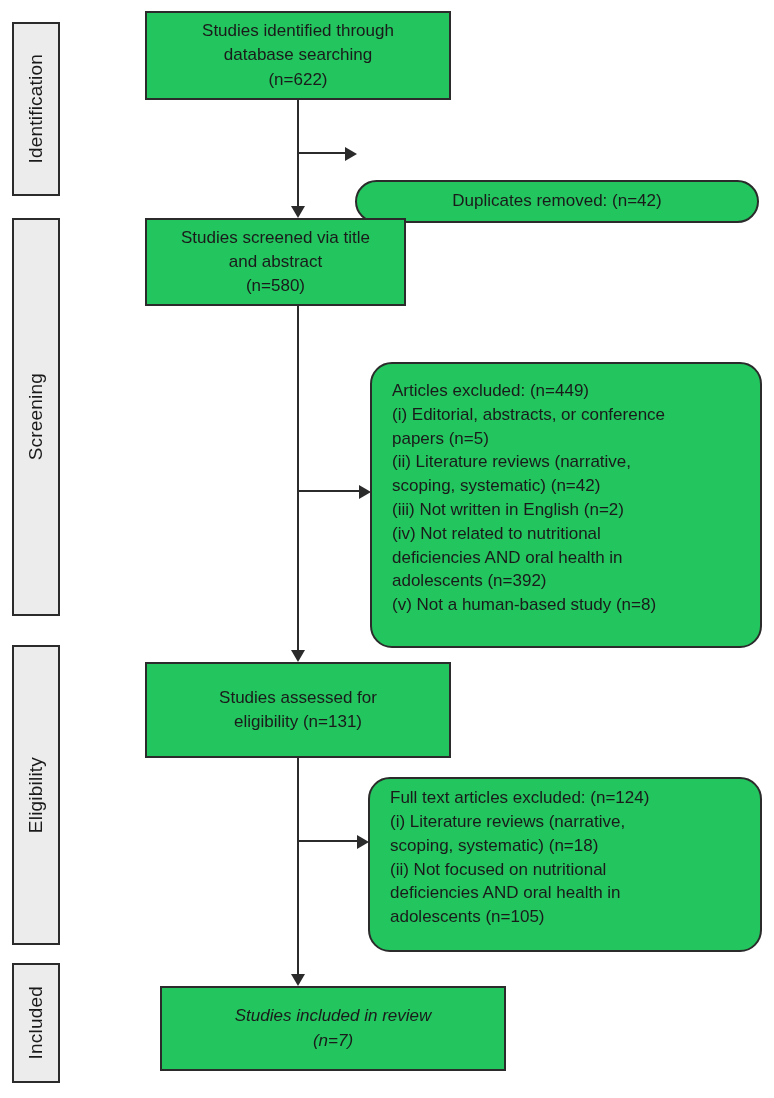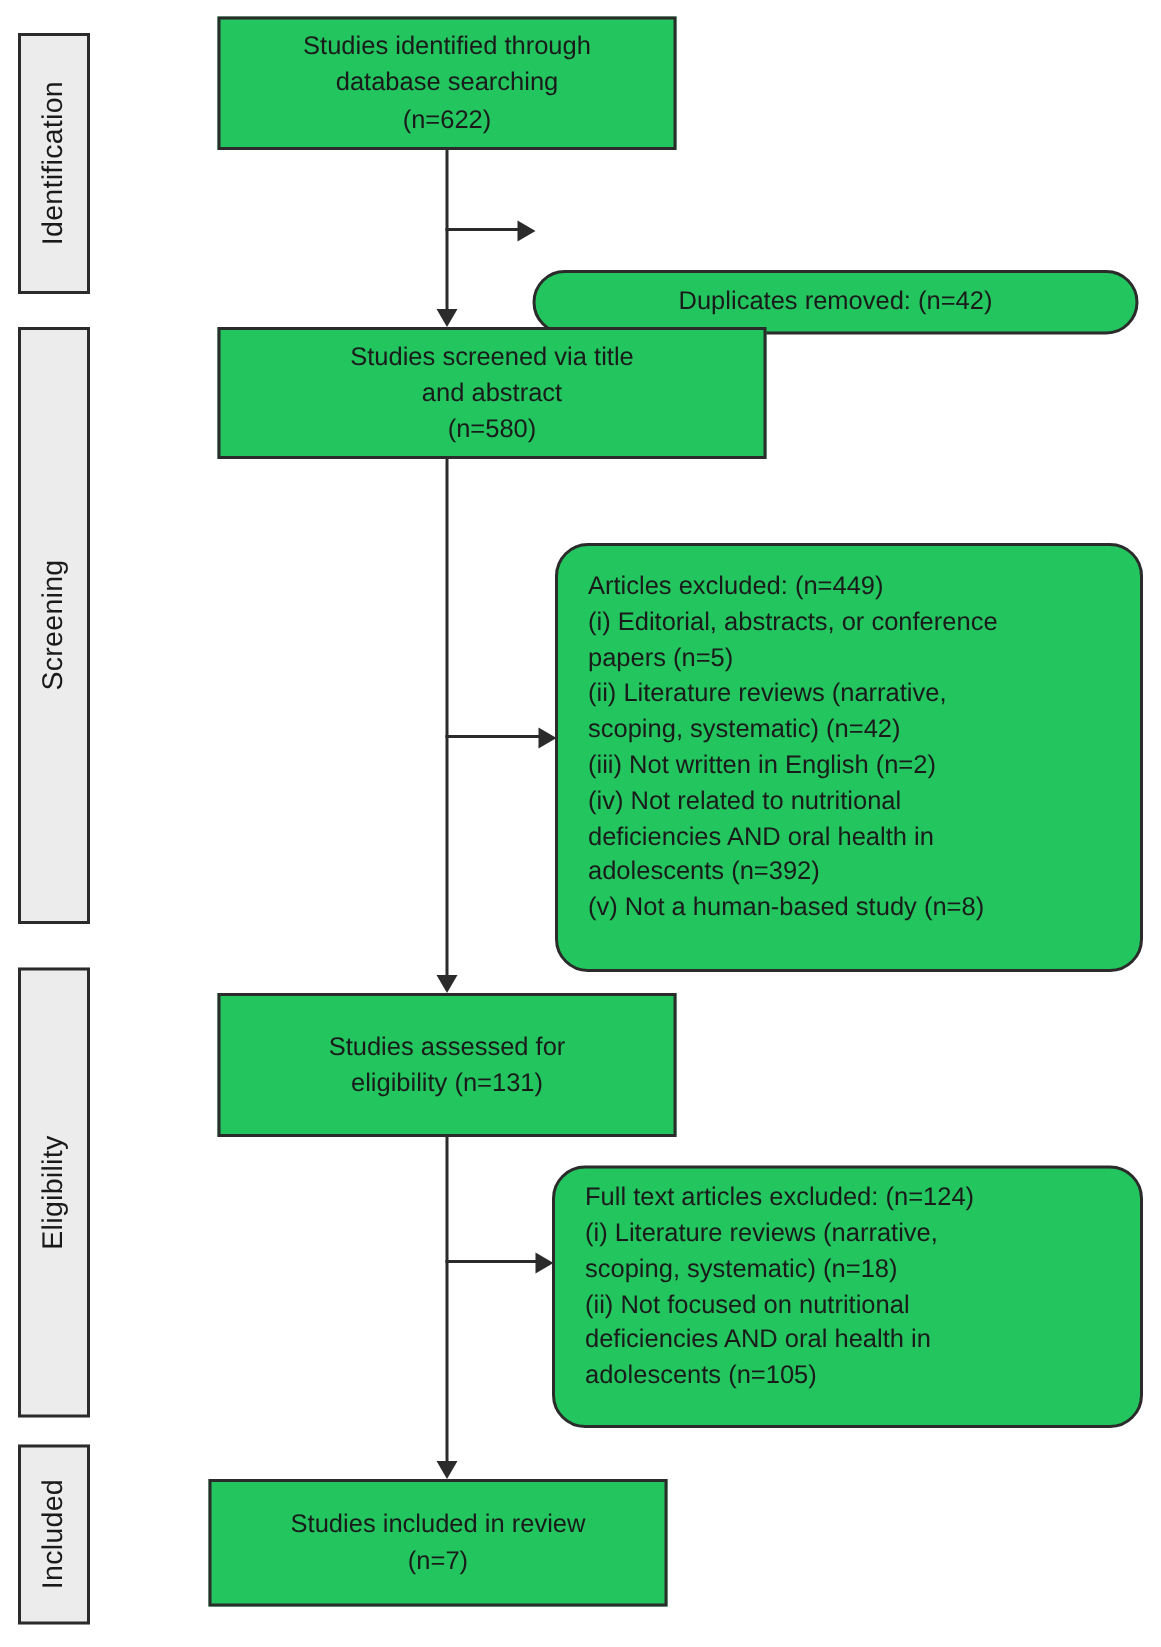--- a/index.html
+++ b/index.html
@@ -143,21 +143,21 @@
   <div class="flow-box" style="left:145px; top:11px; width:306px; height:89px;">
     <span class="box-text">Studies identified through
 database searching
 (n=622)</span>
   </div>
 
   <div class="flow-box rounded" style="left:355px; top:132px; width:404px; height:43px;margin-top:48px;">
     <span class="box-text">Duplicates removed:  (n=42)</span>
   </div>
 
-  <div class="flow-box" style="left:145px; top:218px; width:366px; height:88px;">
+  <div class="flow-box" style="left:145px; top:218px; width:261px; height:88px;">
     <span class="box-text">Studies screened via title
 and abstract
 (n=580)</span>
   </div>
 
   <div class="flow-box rounded side" style="left:370px; top:362px; width:392px; height:286px;">
     <span class="box-text">Articles excluded:  (n=449)
 (i) Editorial, abstracts, or conference
 papers (n=5)
 (ii) Literature reviews  (narrative,
@@ -176,18 +176,18 @@
 
   <div class="flow-box rounded side" style="left:368px; top:777px; width:394px; height:175px;">
     <span class="box-text">Full text articles excluded: (n=124)
 (i) Literature reviews  (narrative,
 scoping, systematic) (n=18)
 (ii) Not focused on nutritional
 deficiencies AND oral health in
 adolescents (n=105)</span>
   </div>
 
-  <div class="flow-box" style="left:139px; top:986px; width:306px; height:85px;">
+  <div class="flow-box" style="left:160px; top:986px; width:346px; height:85px;font-style:italic;">
     <span class="box-text">Studies included in review
 (n=7)</span>
   </div>
 
 </div>
 
 </body></html>

